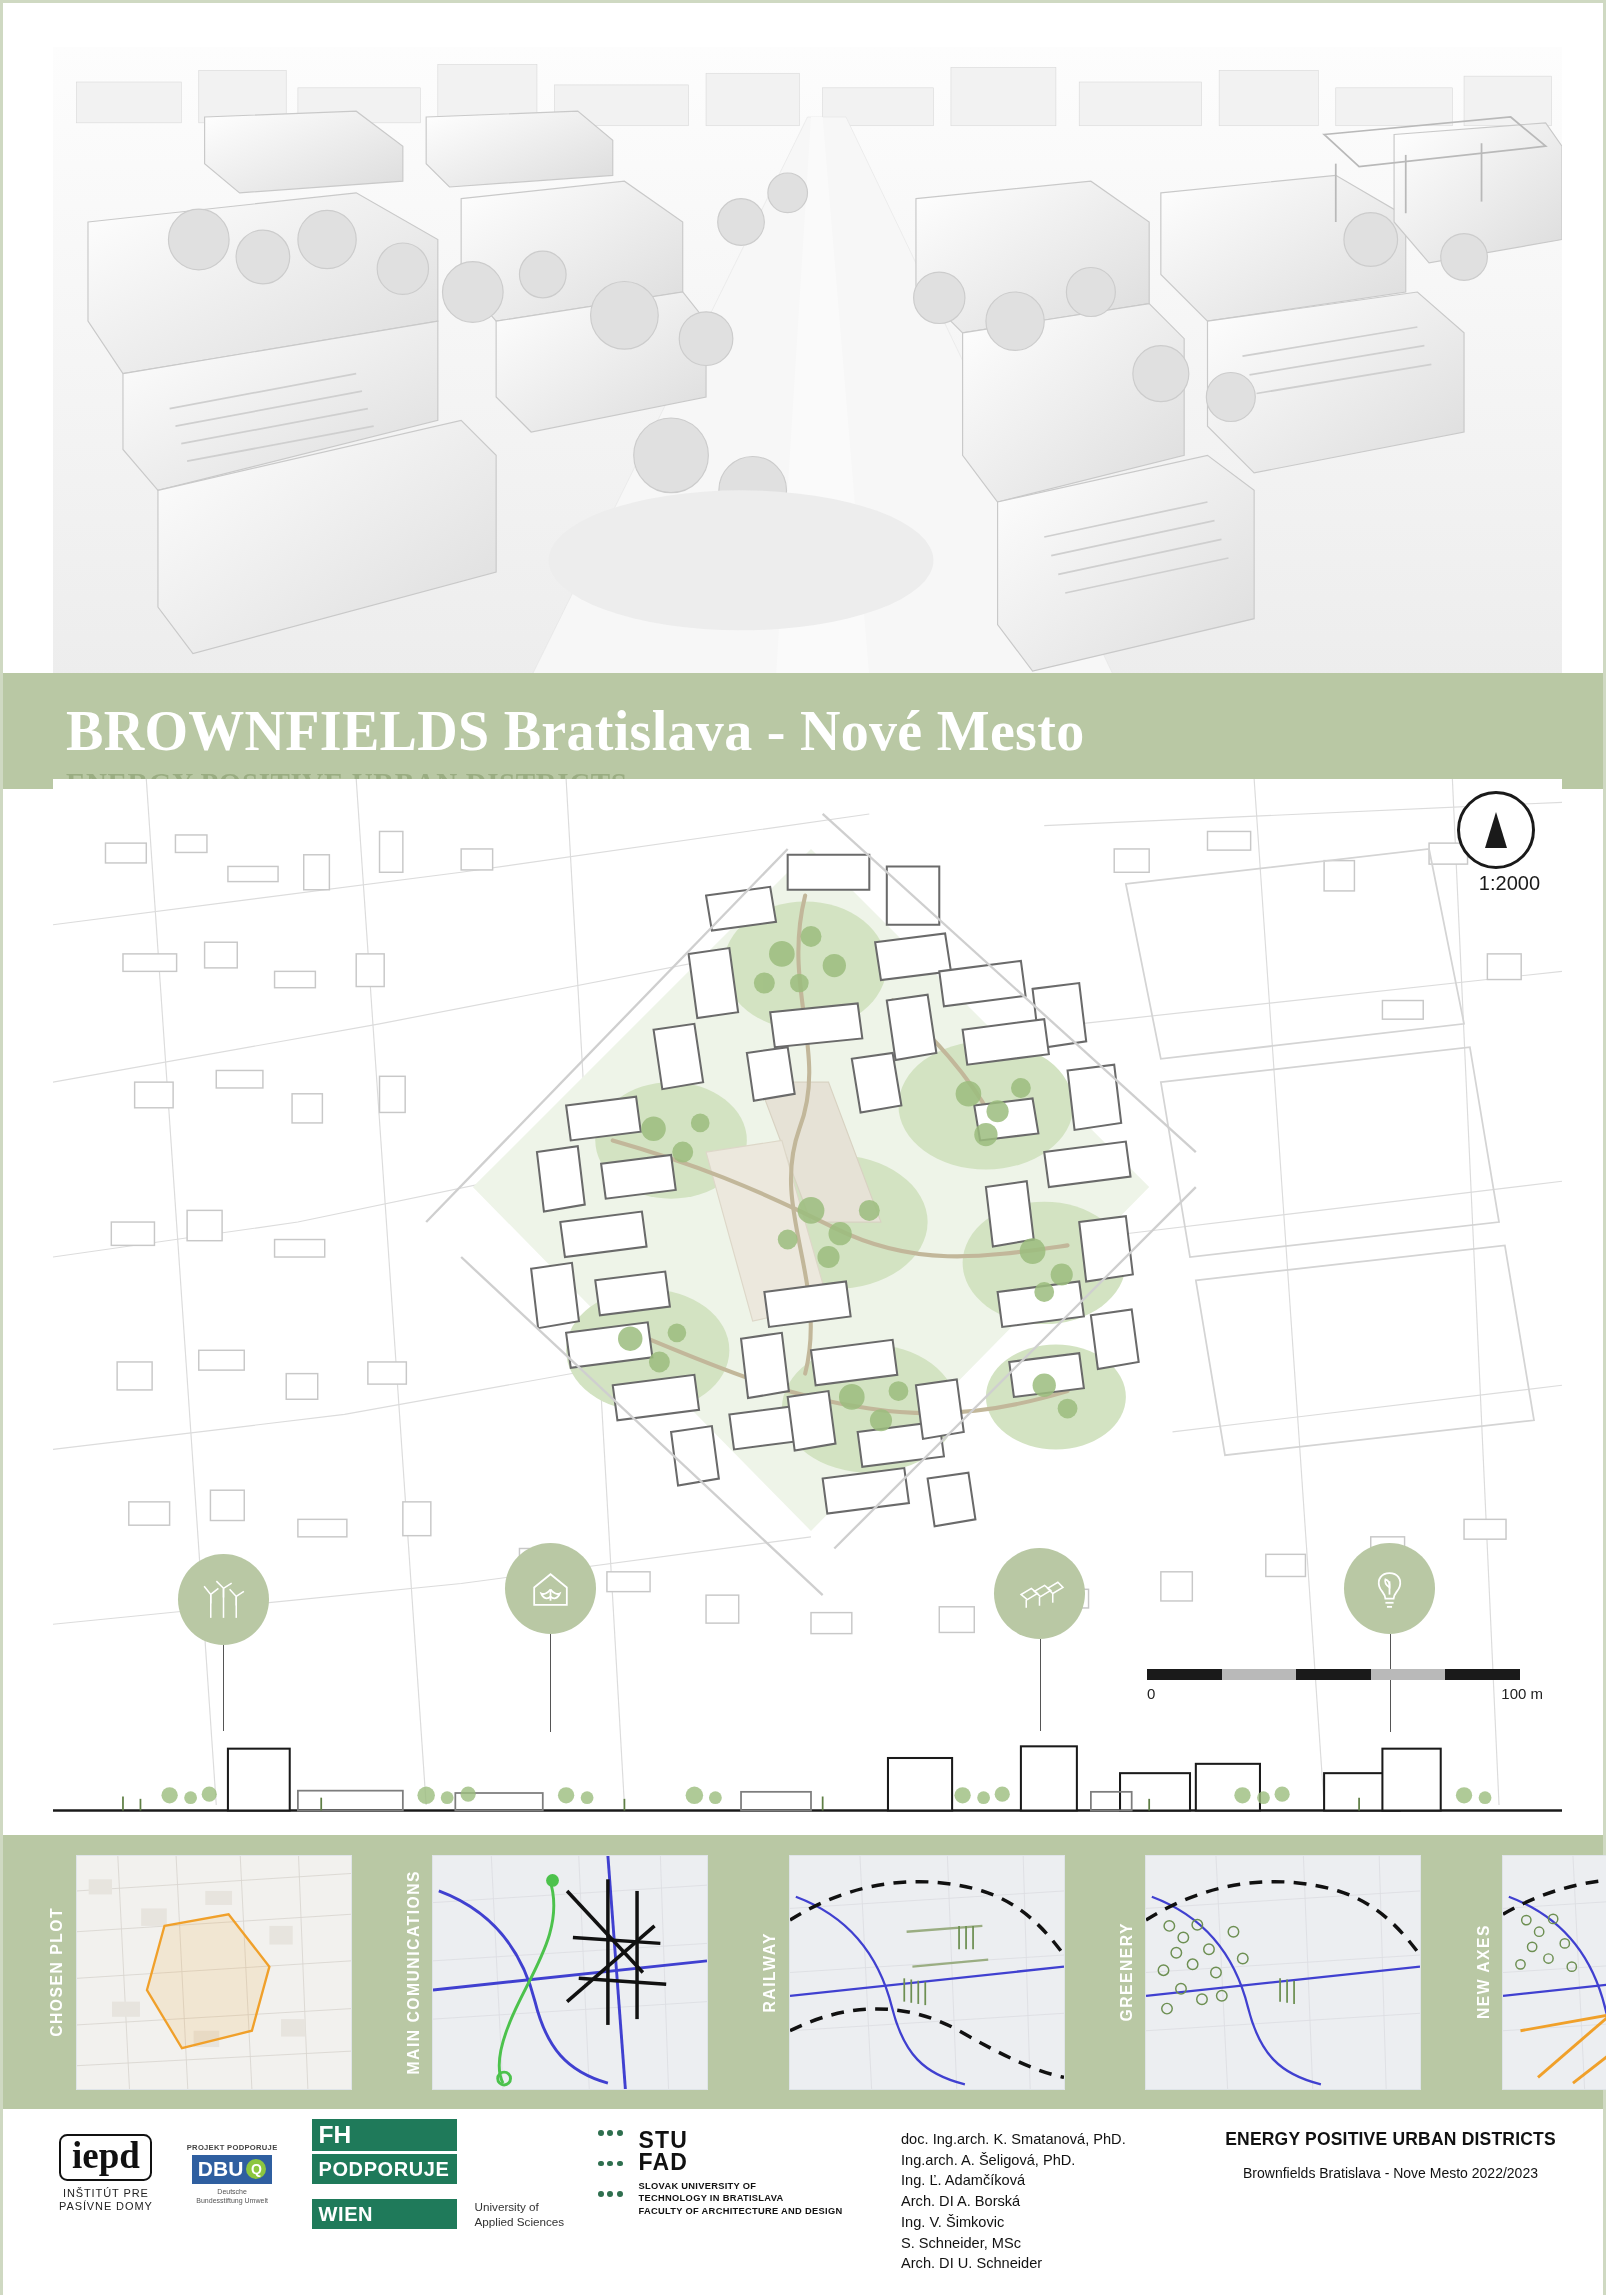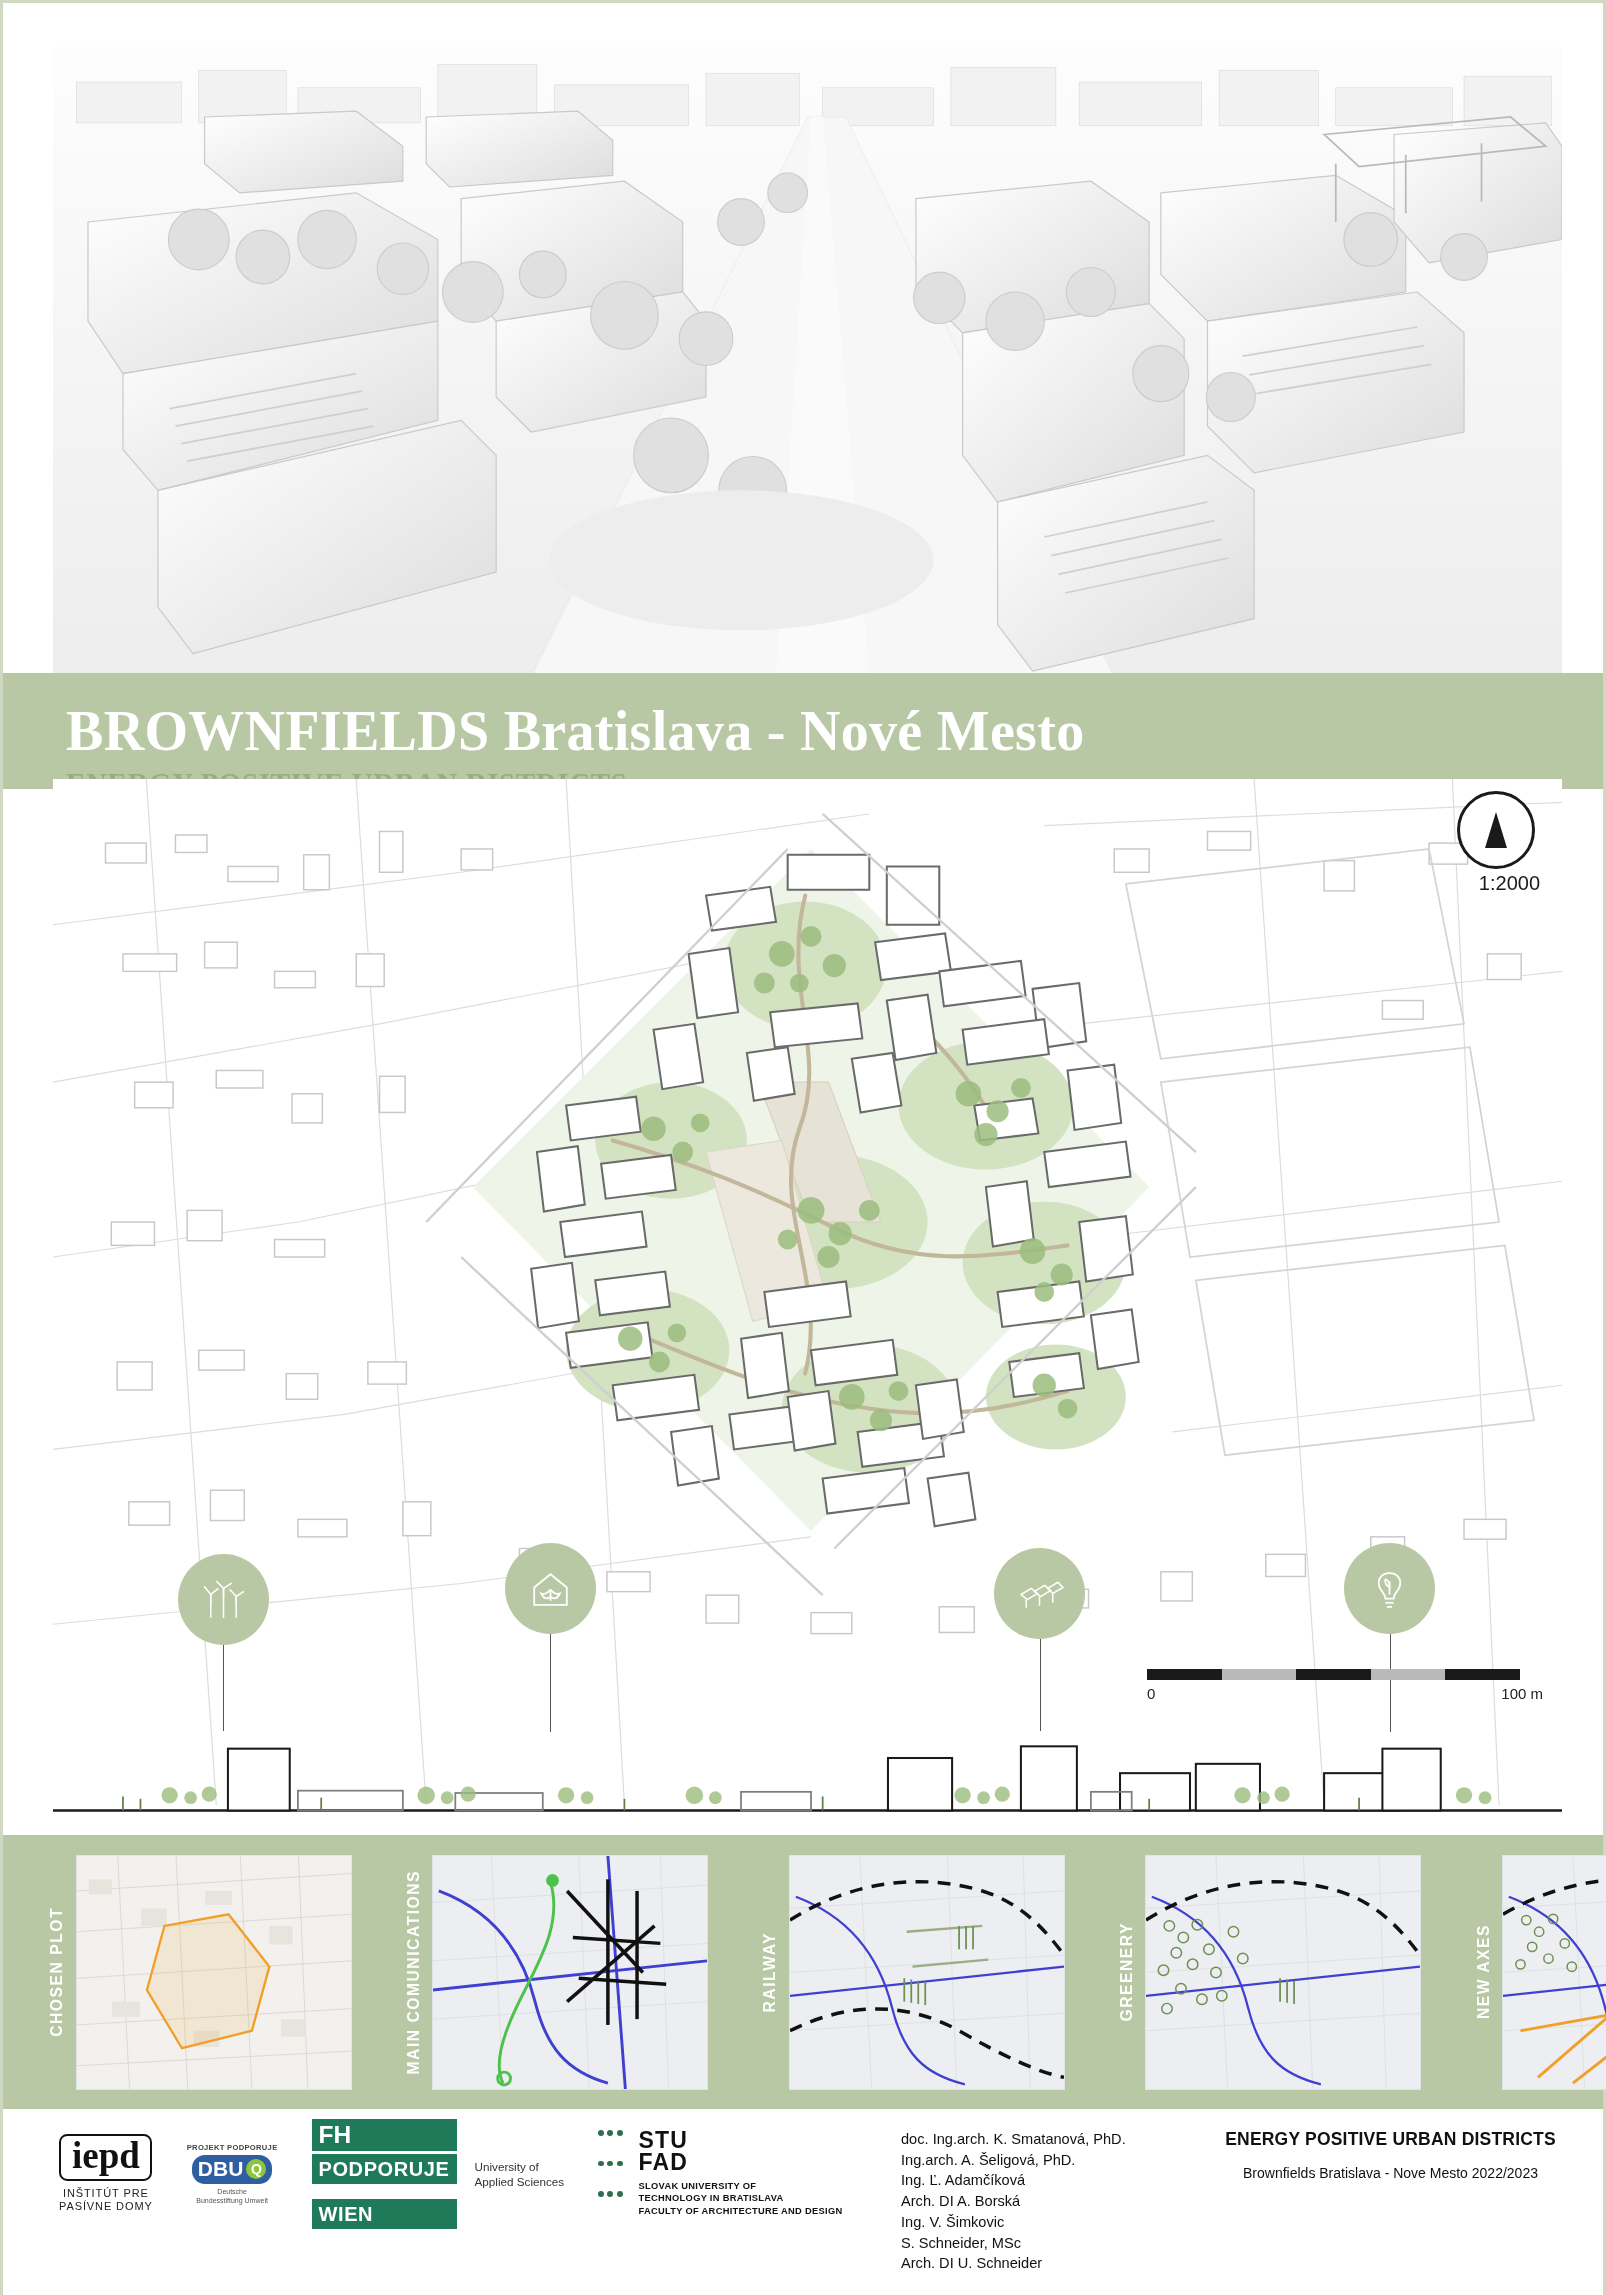--- a/index.html
+++ b/index.html
@@ -114,26 +114,26 @@
   .logo-iepd .mark{
     font-family:"Liberation Serif",serif;font-size:37px;font-weight:700;color:#111;
     border:2.9px solid #111;border-radius:8.2px;padding:1.2px 10.5px 4.7px 10.5px;display:inline-block;
     line-height:1;
   }
   .logo-iepd .sub{font-size:11px;letter-spacing:0.9px;color:#222;margin-top:5.8px;line-height:1.25;}
   .logo-dbu{text-align:center;font-size:9.3px;color:#333;}
   .logo-dbu .top{font-size:7.6px;font-weight:700;letter-spacing:0.3px;color:#444;}
   .logo-dbu .mark{
     display:inline-flex;align-items:center;gap:3px;margin-top:3.5px;
-    background:#2f5fa0;color:#fff;font-weight:700;font-size:21px;padding:2.3px 5.8px;border-radius:13px;
+    background:#2f5fa0;color:#fff;font-weight:700;font-size:21px;padding:2.3px 5.8px;border-radius:0;
   }
   .logo-dbu .mark .o{background:#8cc63f;border-radius:50%;width:20px;height:20px;
     display:inline-flex;align-items:center;justify-content:center;font-size:14px;color:#fff;}
   .logo-dbu .small{font-size:7px;margin-top:3.5px;color:#555;line-height:1.3;}
-  .logo-fh{display:flex;align-items:center;gap:7px;}
+  .logo-fh{display:flex;align-items:flex-end;gap:7px;}
   .logo-fh .fh{background:#1f7a5a;color:#fff;font-weight:700;font-size:24.5px;padding:3.5px 7px;line-height:1;}
   .logo-fh .tech{background:#1f7a5a;color:#fff;font-weight:700;font-size:20px;padding:3.5px 7px;margin-top:3.5px;letter-spacing:0.6px;}
   .logo-fh .wien{background:#1f7a5a;color:#fff;font-weight:700;font-size:20px;padding:3.5px 7px;margin-top:15px;letter-spacing:0.6px;}
   .logo-fh .uas{font-size:11.7px;color:#333;line-height:1.3;margin-left:11px;}
   .logo-stu{display:flex;gap:16px;}
   .logo-stu .dots{display:grid;grid-template-columns:repeat(3,5.8px);gap:3.5px;}
   .logo-stu .dots i{width:5.8px;height:5.8px;background:#2f6f4f;border-radius:50%;display:block;}
   .logo-stu .txt .big{font-size:23px;font-weight:700;color:#111;line-height:0.95;letter-spacing:1.2px;}
   .logo-stu .txt .small{font-size:9.3px;font-weight:700;color:#111;letter-spacing:0.3px;margin-top:5.8px;line-height:1.35;}
 

